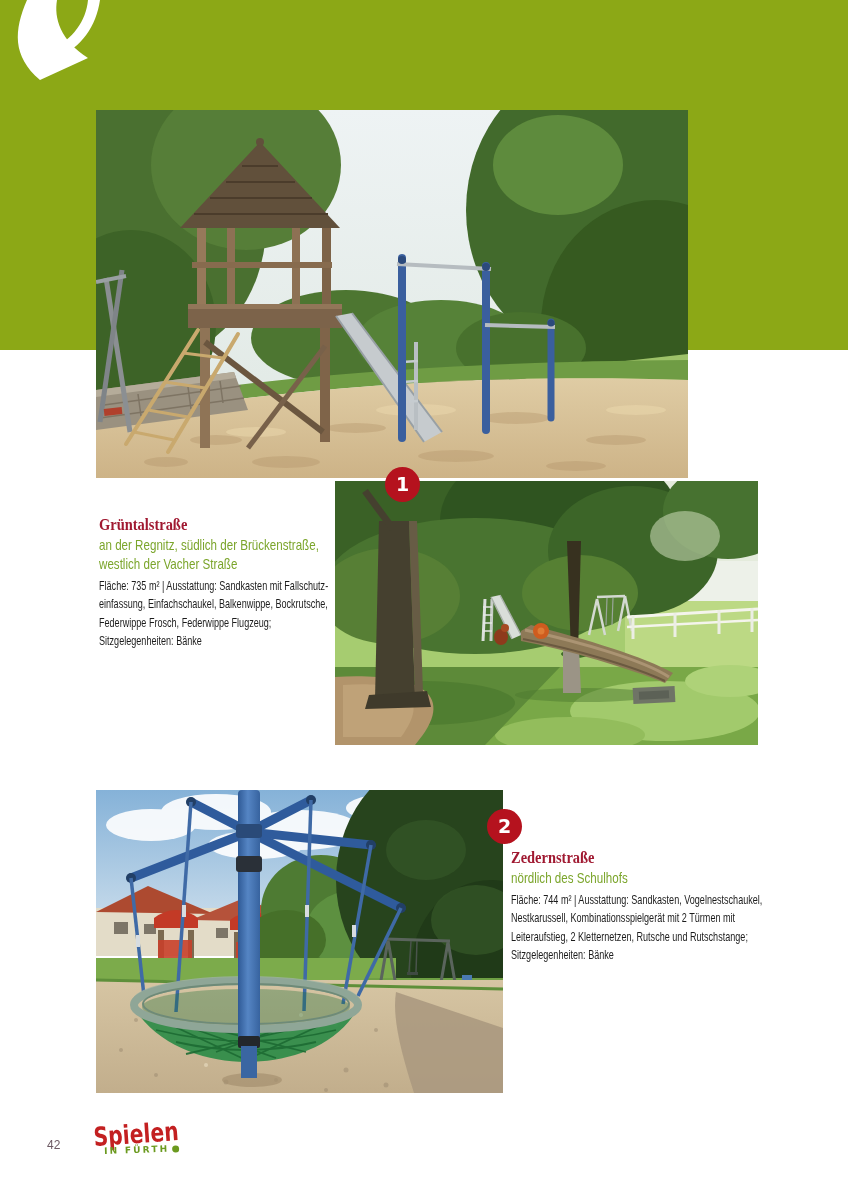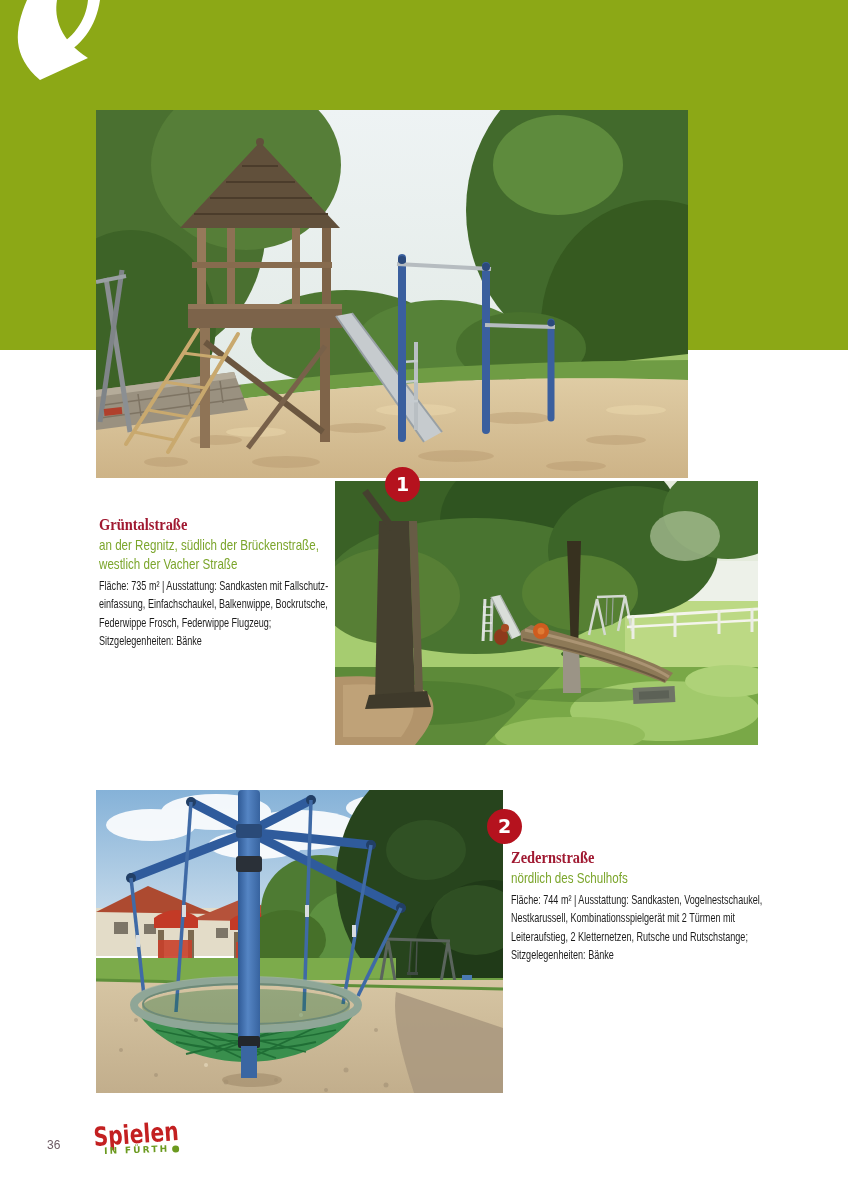--- a/index.html
+++ b/index.html
@@ -387,21 +387,21 @@
 
   <div class="info info2">
     <div class="info-name">Zedernstraße</div>
     <div class="info-location">nördlich des Schulhofs</div>
     <div class="info-details">Fläche: 744 m² | Ausstattung: Sandkasten, Vogelnestschaukel,
 Nestkarussell, Kombinationsspielgerät mit 2 Türmen mit
 Leiteraufstieg, 2 Kletternetzen, Rutsche und Rutschstange;
 Sitzgelegenheiten: Bänke</div>
   </div>
 
-  <div class="page-number">36</div>
+  <div class="page-number">42</div>
   <div class="footer-logo">
     <div class="logo-word">Spielen</div>
     <div class="logo-sub">
       <span>IN FÜRTH</span>
       <span class="logo-dot"></span>
     </div>
   </div>
 
 </div>
 

